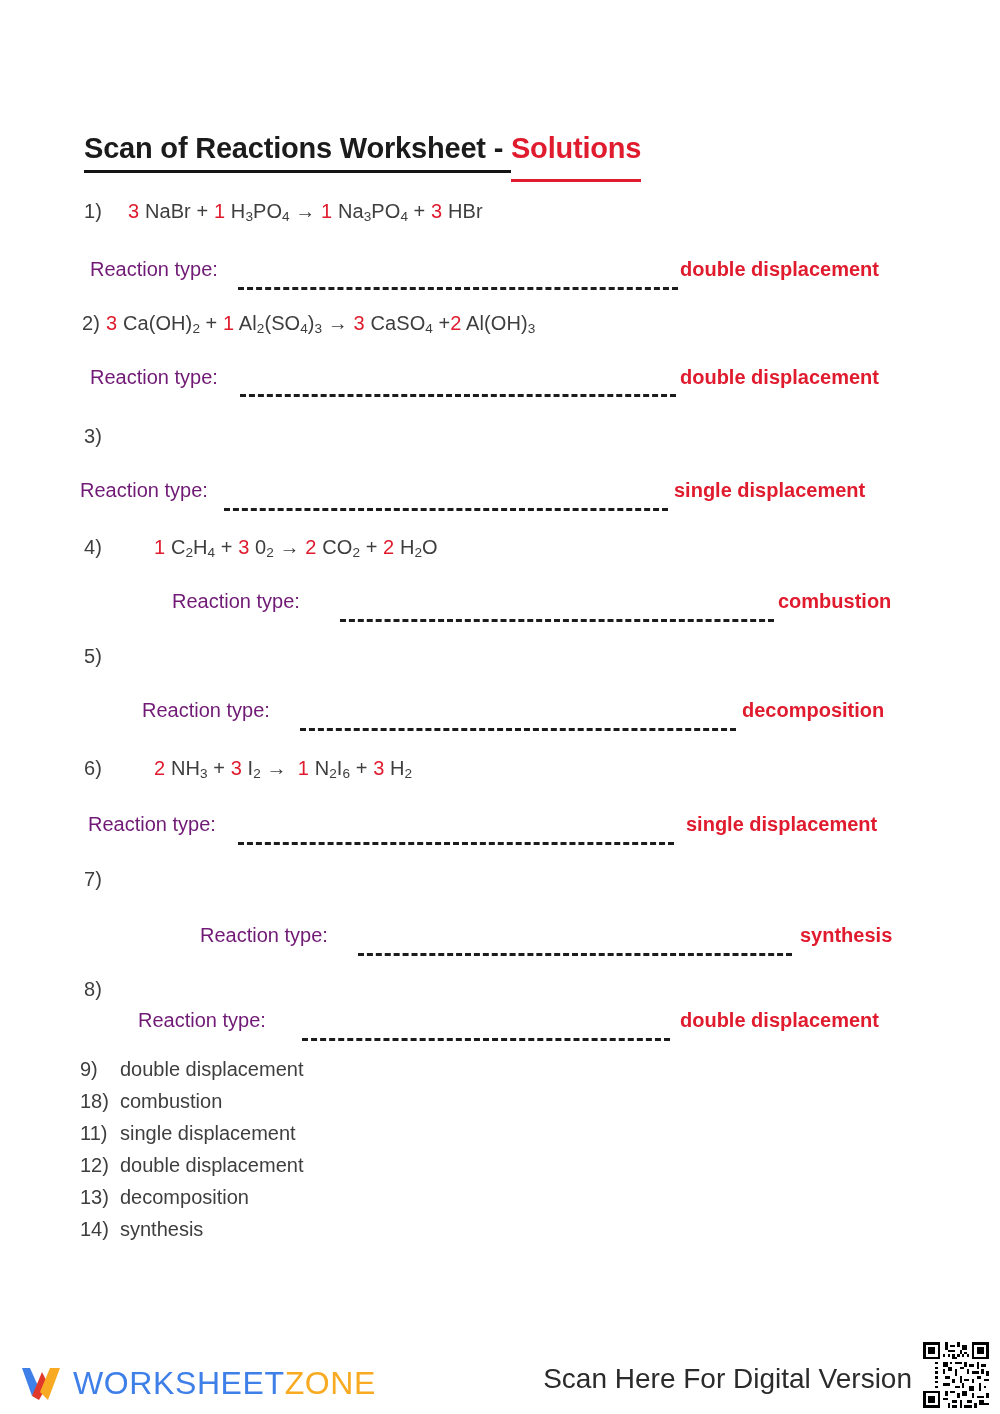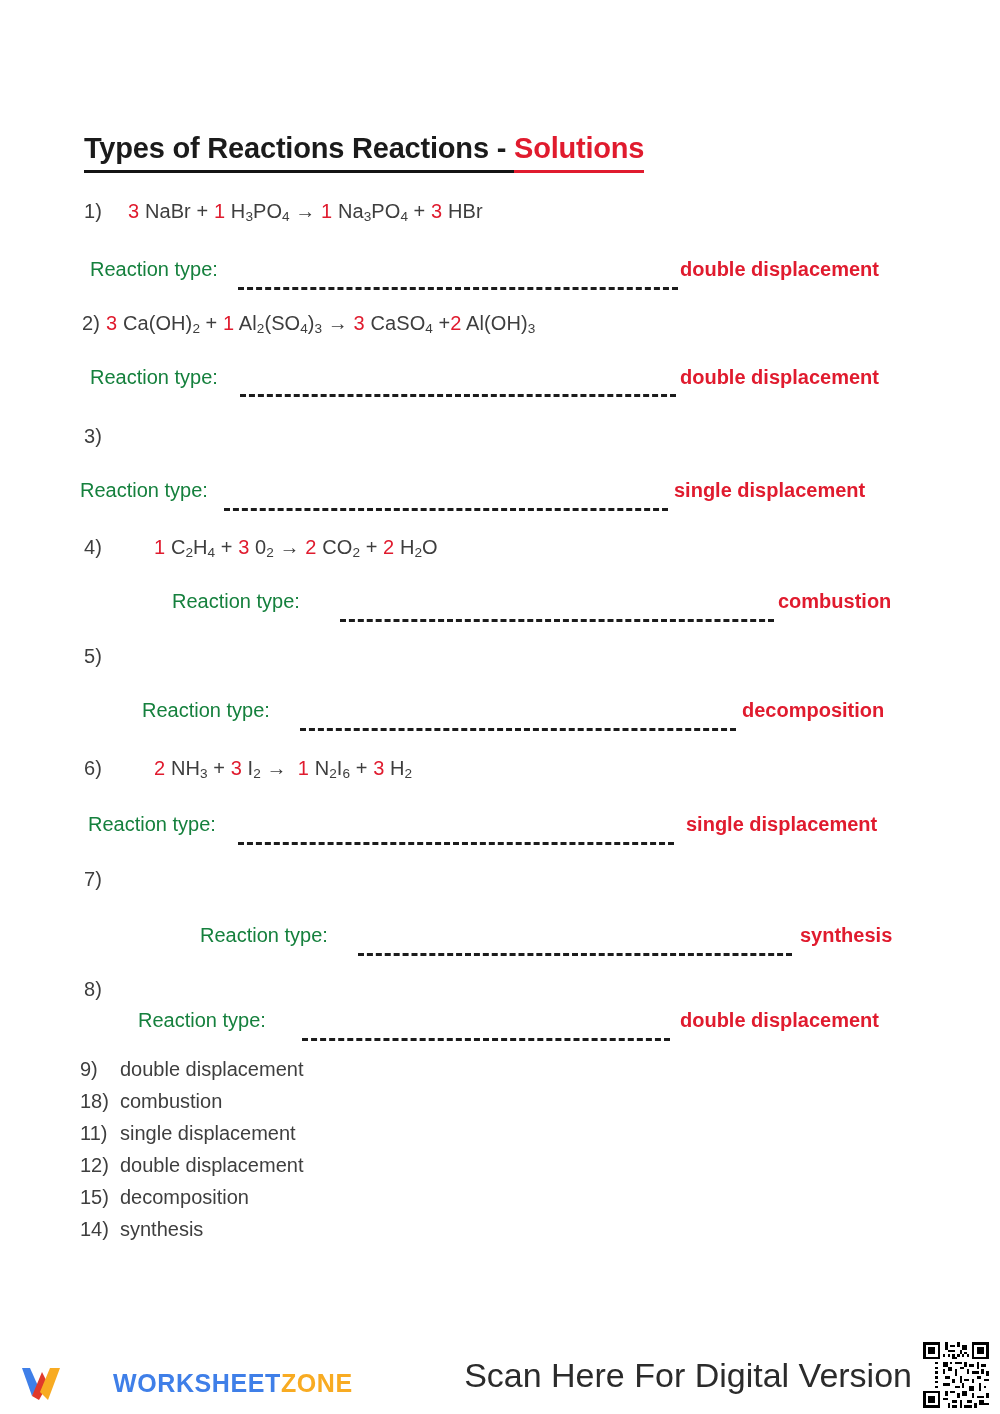--- a/index.html
+++ b/index.html
@@ -37,21 +37,21 @@
     color: #1b1b1b;
     border-bottom: 3px solid #141414;
     padding-bottom: 5px;
     letter-spacing: -0.2px;
   }
   .title-accent {
     font-size: 29px;
     font-weight: bold;
     color: #e01b2e;
     border-bottom: 3px solid #e01b2e;
-    padding-bottom: 5px;
+    padding-bottom: 14px;
     letter-spacing: -0.2px;
   }
 
   
   .eq {
     position: absolute;
     display: flex;
     align-items: baseline;
     white-space: pre;
     font-size: 20px;
@@ -67,21 +67,21 @@
   sub {
     font-size: 0.68em;
     vertical-align: -0.22em;
     letter-spacing: 0;
   }
 
   
   .rt {
     position: absolute;
     font-size: 20px;
-    color: #15803d;
+    color: #701a75;
     white-space: pre;
   }
   .rt-line {
     position: absolute;
     height: 0;
     border-bottom: 3px dashed #1c1c1c;
   }
   .answer {
     position: absolute;
     font-size: 20px;
@@ -116,55 +116,54 @@
     bottom: 10px;
     display: flex;
     align-items: center;
   }
   .logo-mark {
     width: 46px;
     height: 42px;
     margin-right: 9px;
   }
   .logo-text {
-    font-size: 25px;
-    font-weight: bold;
+    font-size: 32px;
+    font-weight: normal;
     letter-spacing: 0.6px;
     white-space: pre;
-    margin-left: 40px;
   }
   .logo-text .w { color: #3f7fe8; }
   .logo-text .z { color: #f8ab22; }
 
   .scan-text {
     position: absolute;
     right: 88px;
     bottom: 19px;
-    font-size: 34px;
+    font-size: 28px;
     color: #2b2b2b;
     white-space: pre;
   }
   .qr {
     position: absolute;
     right: 7px;
     bottom: 2px;
     width: 74px;
     height: 74px;
     background: #ffffff;
     padding: 2px;
     box-sizing: border-box;
   }
 </style>
 </head>
 <body>
 
 <div class="page">
 
   <div class="title-row">
-    <span class="title-main">Types of Reactions Reactions - </span><span class="title-accent">Solutions</span>
+    <span class="title-main">Scan of Reactions Worksheet - </span><span class="title-accent">Solutions</span>
   </div>
 
   <div class="eq" style="left:84px; top:200px;">
     <span class="num" style="width:44px;">1)</span>
     <span class="body"><span class="coef">3</span> NaBr + <span class="coef">1</span> H<sub>3</sub>PO<sub>4</sub> → <span class="coef">1</span> Na<sub>3</sub>PO<sub>4</sub> + <span class="coef">3</span> HBr</span>
   </div>
   <div class="rt" style="left:90px; top:258px;">Reaction type:</div>
   <div class="rt-line" style="left:238px; top:287px; width:440px;"></div>
   <div class="answer" style="left:680px; top:258px;">double displacement</div>
 
@@ -231,21 +230,21 @@
     </div>
     <div class="row">
       <span class="n">11)</span>
       <span>single displacement</span>
     </div>
     <div class="row">
       <span class="n">12)</span>
       <span>double displacement</span>
     </div>
     <div class="row">
-      <span class="n">15)</span>
+      <span class="n">13)</span>
       <span>decomposition</span>
     </div>
     <div class="row">
       <span class="n">14)</span>
       <span>synthesis</span>
     </div>
   </div>
 
   <div class="footer-logo">
     <svg class="logo-mark" viewBox="0 0 46 42">

